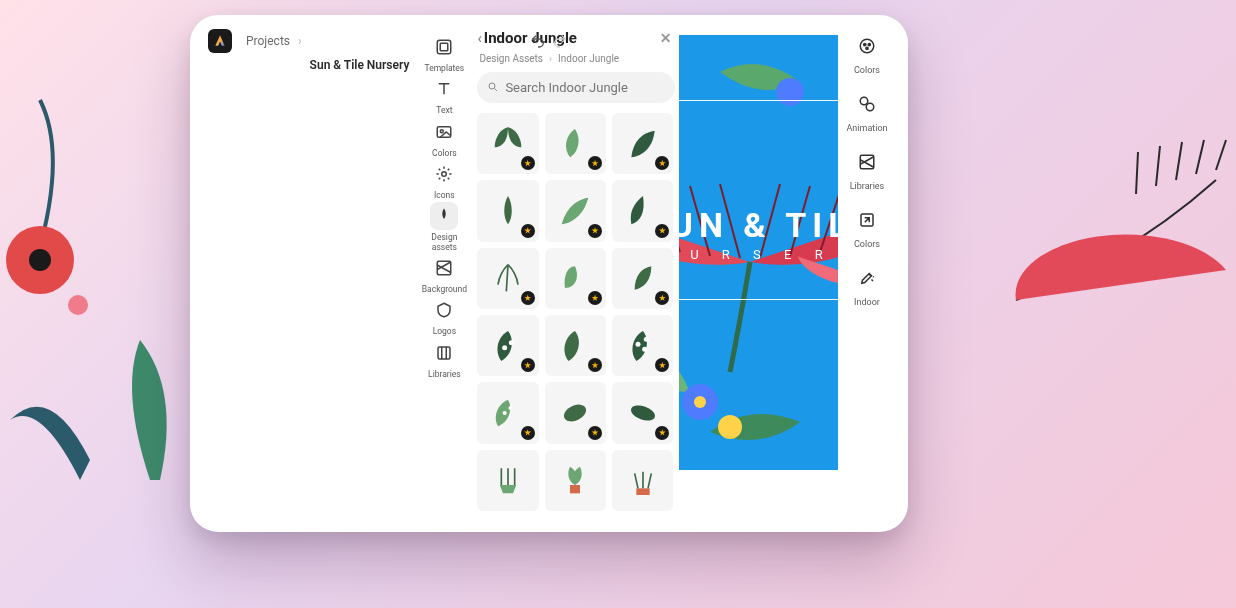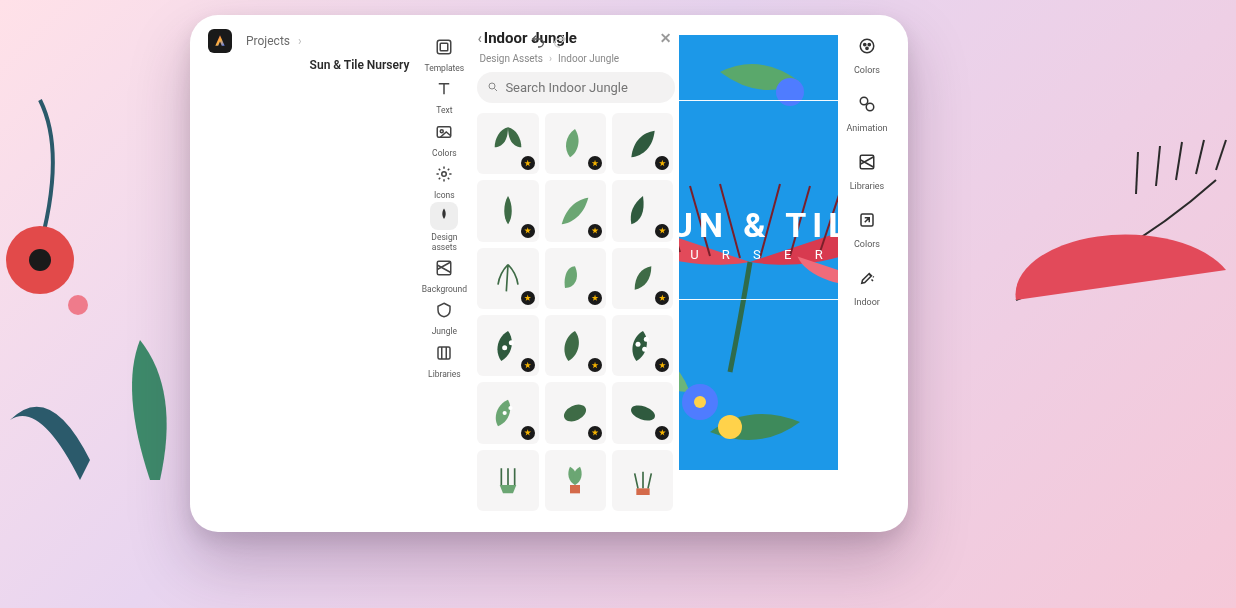--- a/index.html
+++ b/index.html
@@ -321,21 +321,21 @@
             </svg>
           </div>
         <span>Background</span>
       </div>
       <div class="rail-item">
         <div class="rail-icon">
             <svg width="18" height="18" viewBox="0 0 24 24" fill="none" stroke="#444" stroke-width="2">
               <path d="M12 3l8 4v5c0 5-3.5 8-8 9-4.5-1-8-4-8-9V7l8-4z"></path>
             </svg>
           </div>
-        <span>Jungle</span>
+        <span>Logos</span>
       </div>
       <div class="rail-item">
         <div class="rail-icon">
             <svg width="18" height="18" viewBox="0 0 24 24" fill="none" stroke="#444" stroke-width="2">
               <rect x="4" y="4" width="16" height="16" rx="2"></rect>
               <path d="M9 4v16M15 4v16"></path>
             </svg>
           </div>
         <span>Libraries</span>
       </div>

